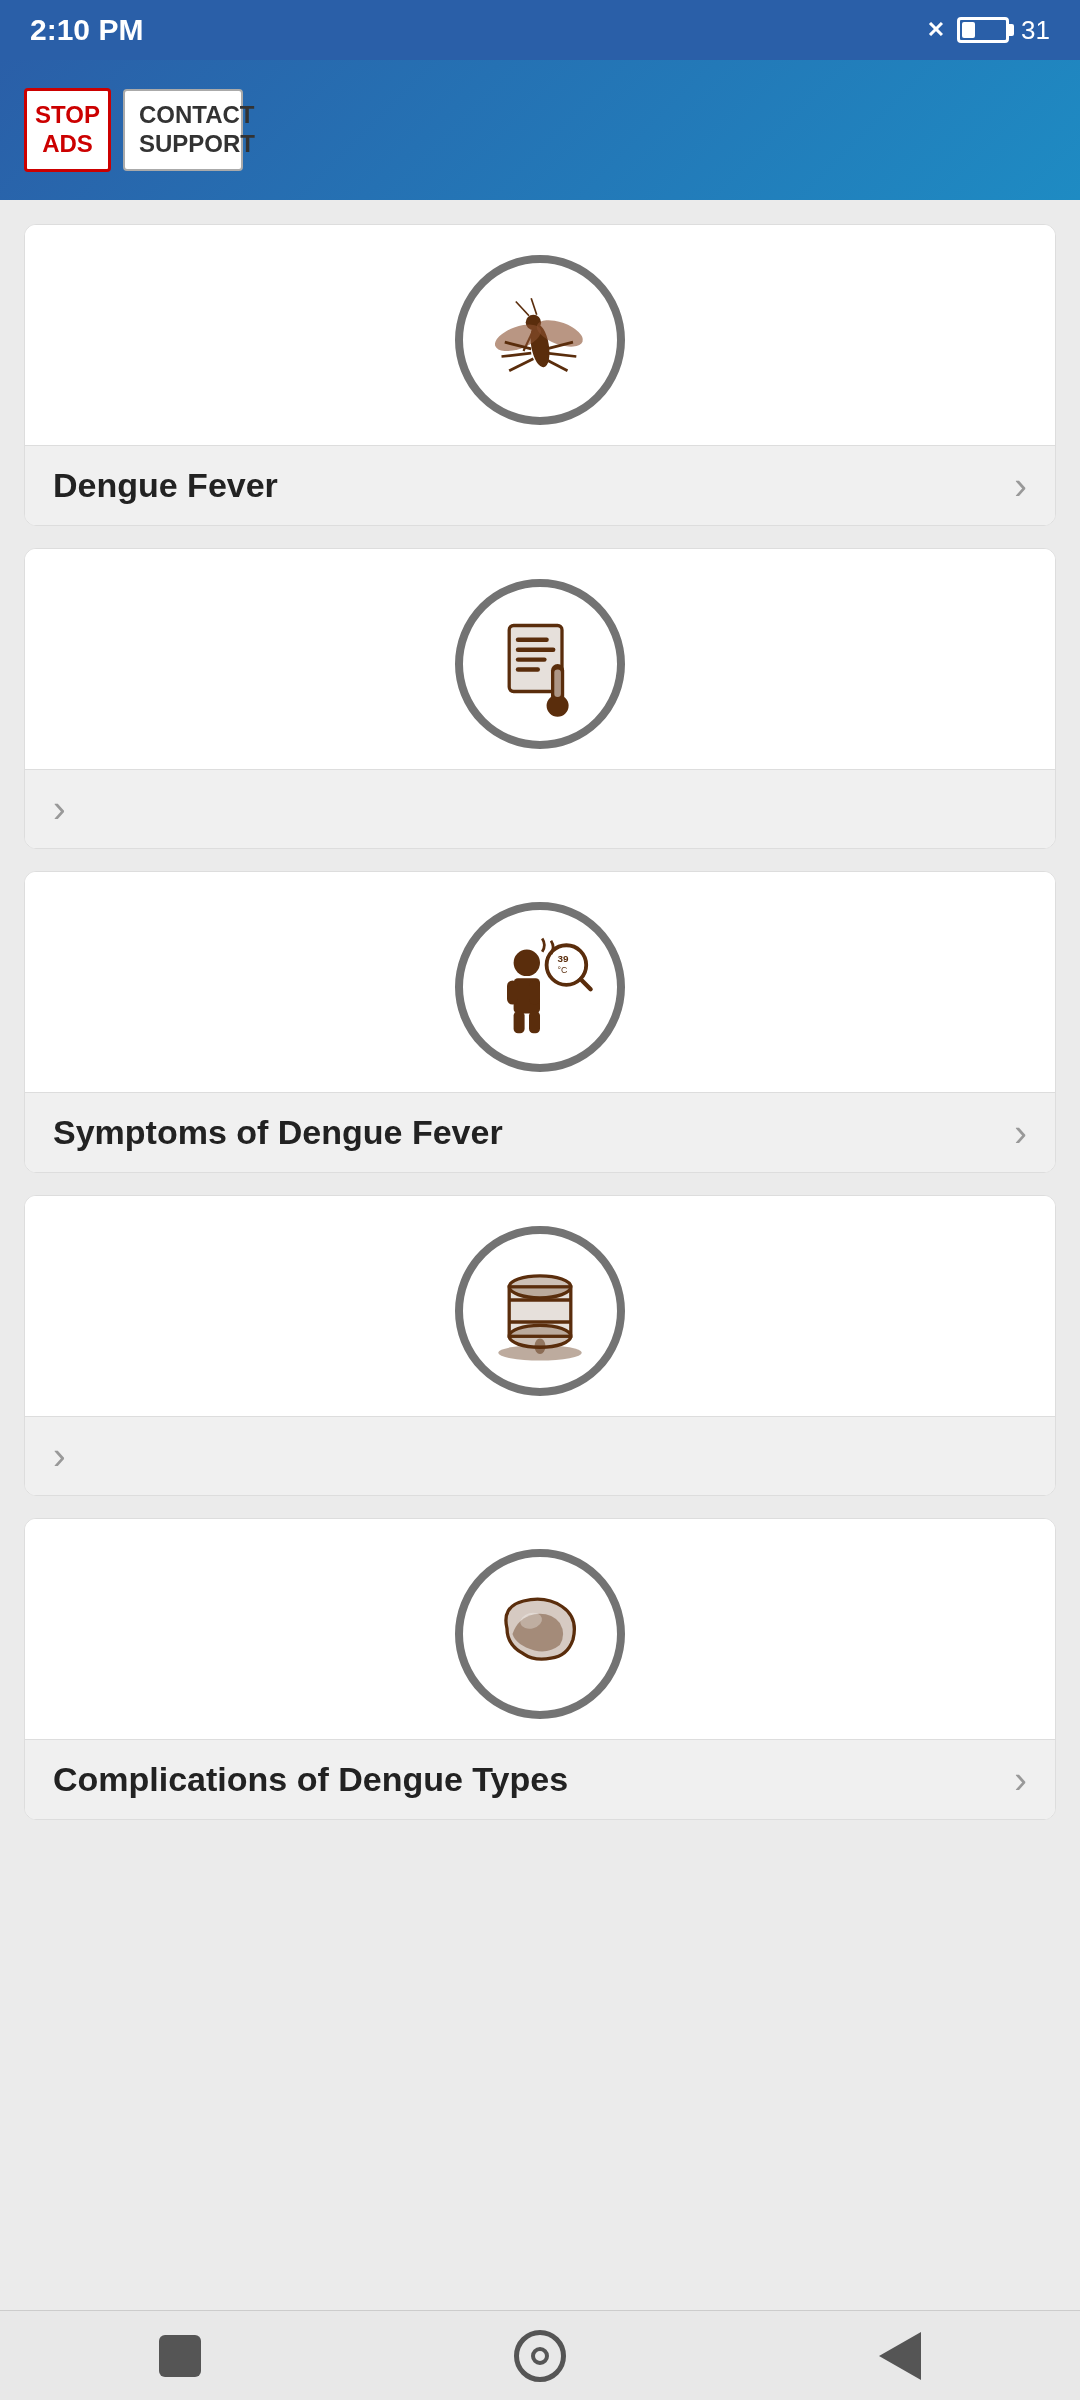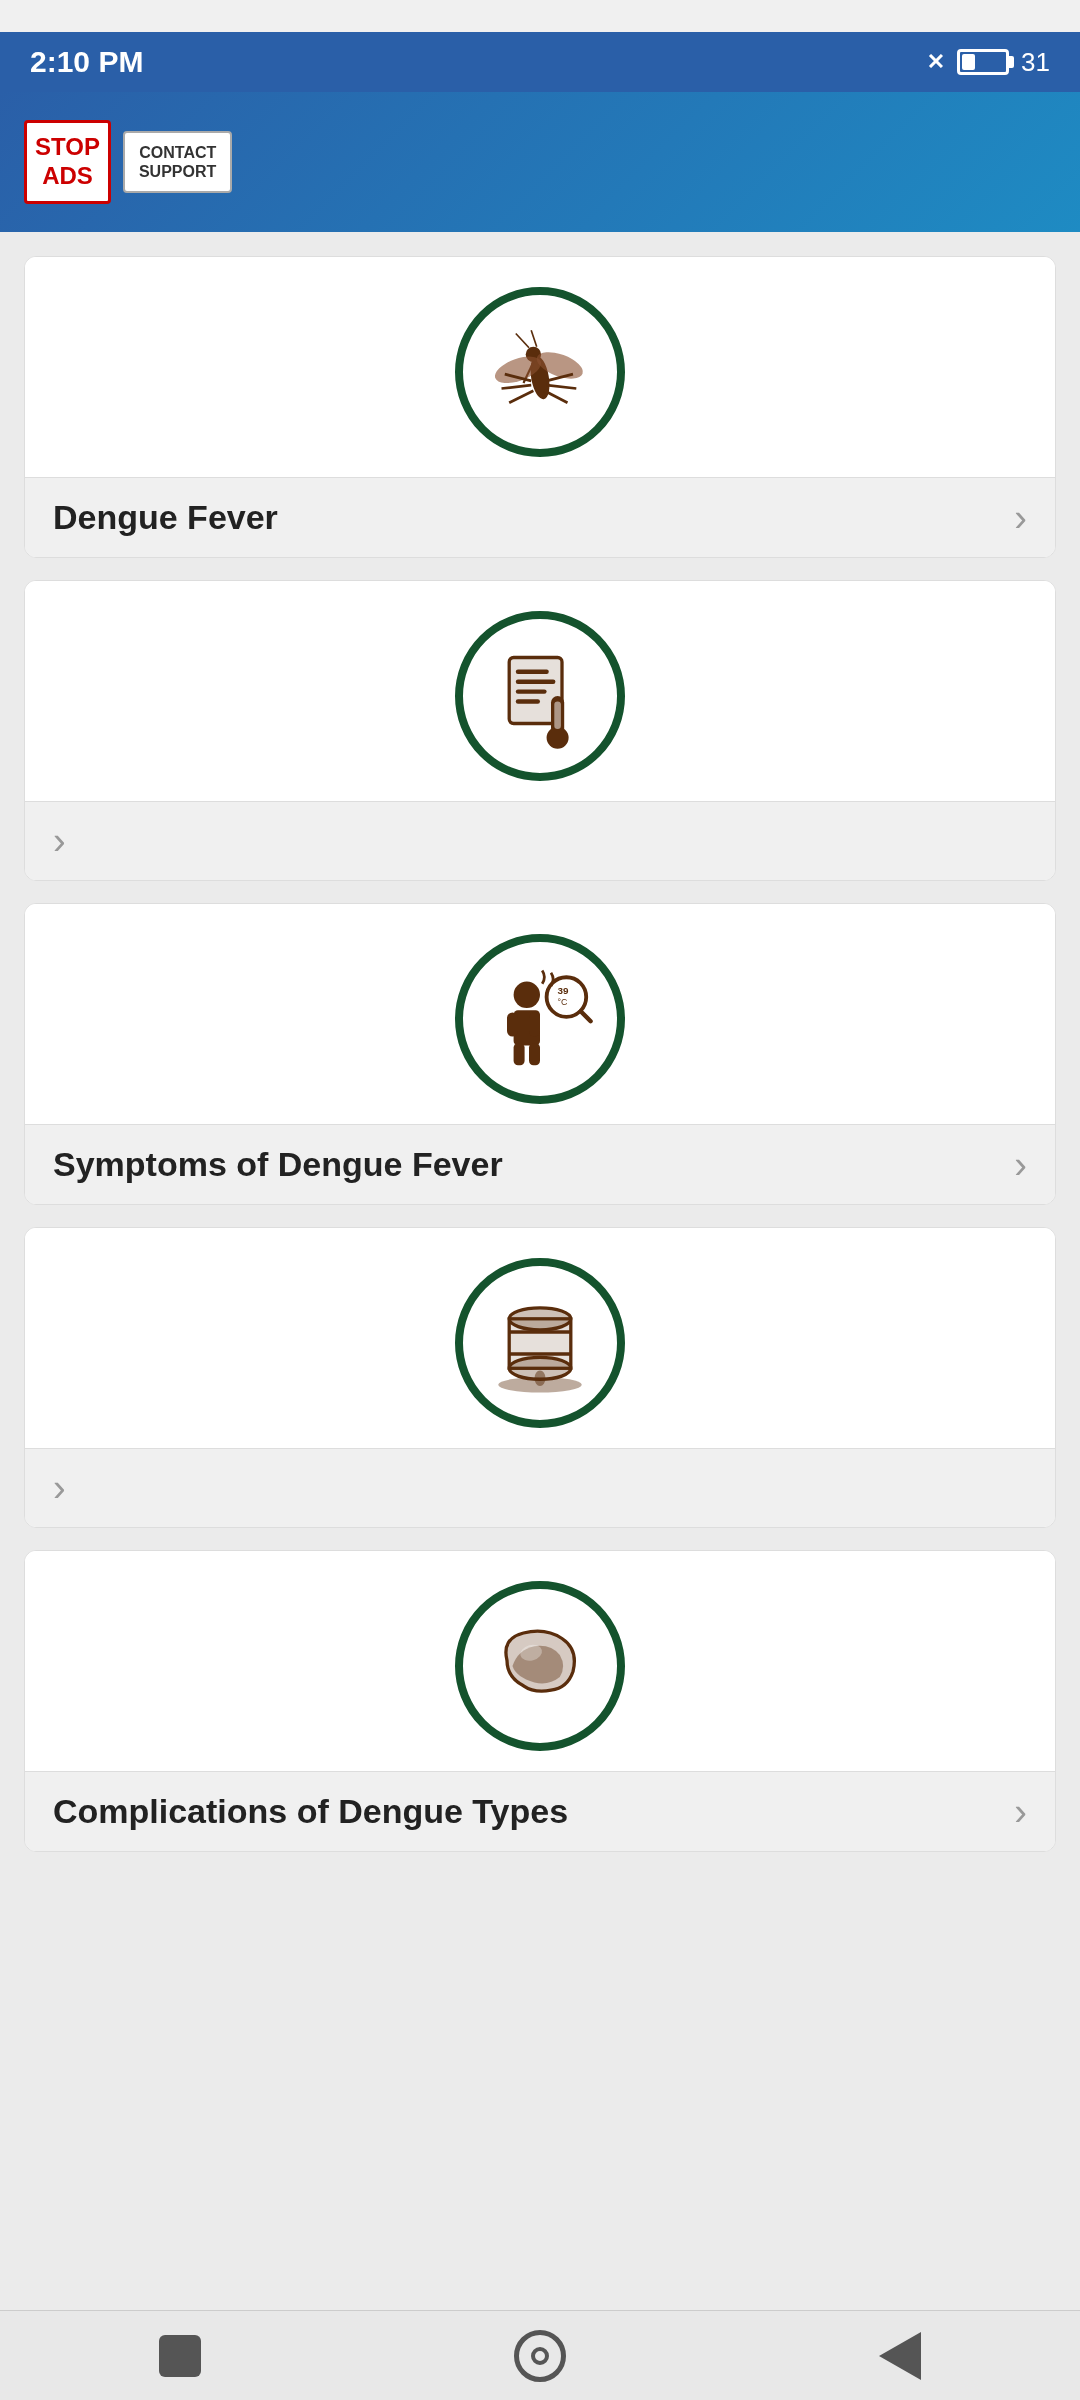--- a/index.html
+++ b/index.html
@@ -14,21 +14,20 @@
     }
 
     
     .status-bar {
       background: #2a5fa8;
       height: 60px;
       display: flex;
       align-items: center;
       justify-content: space-between;
       padding: 7px 30px;
-      margin-top: 32px;
     }
     .status-time {
       color: white;
       font-size: 30px;
       font-weight: bold;
     }
     .status-icons {
       display: flex;
       align-items: center;
       gap: 12px;
@@ -99,21 +98,21 @@
       padding: 10px 8px;
       text-align: center;
       line-height: 1.2;
       border-radius: 4px;
       cursor: pointer;
     }
     .contact-support-btn {
       background: white;
       border: 2px solid #aaa;
       color: #333;
-      font-size: 16px;
+      font-size: 24px;
       font-weight: bold;
       padding: 10px 14px;
       text-align: right;
       line-height: 1.2;
       border-radius: 4px;
       cursor: pointer;
       max-width: 120px;
     }
 
     
@@ -139,21 +138,21 @@
       background: white;
       display: flex;
       justify-content: center;
       align-items: center;
       padding: 30px 20px 20px;
     }
     .circle-icon {
       width: 170px;
       height: 170px;
       border-radius: 50%;
-      border: 8px solid #14532d;
+      border: 8px solid #737373;
       background: white;
       display: flex;
       justify-content: center;
       align-items: center;
       position: relative;
       overflow: hidden;
     }
     .circle-icon svg {
       width: 110px;
       height: 110px;

